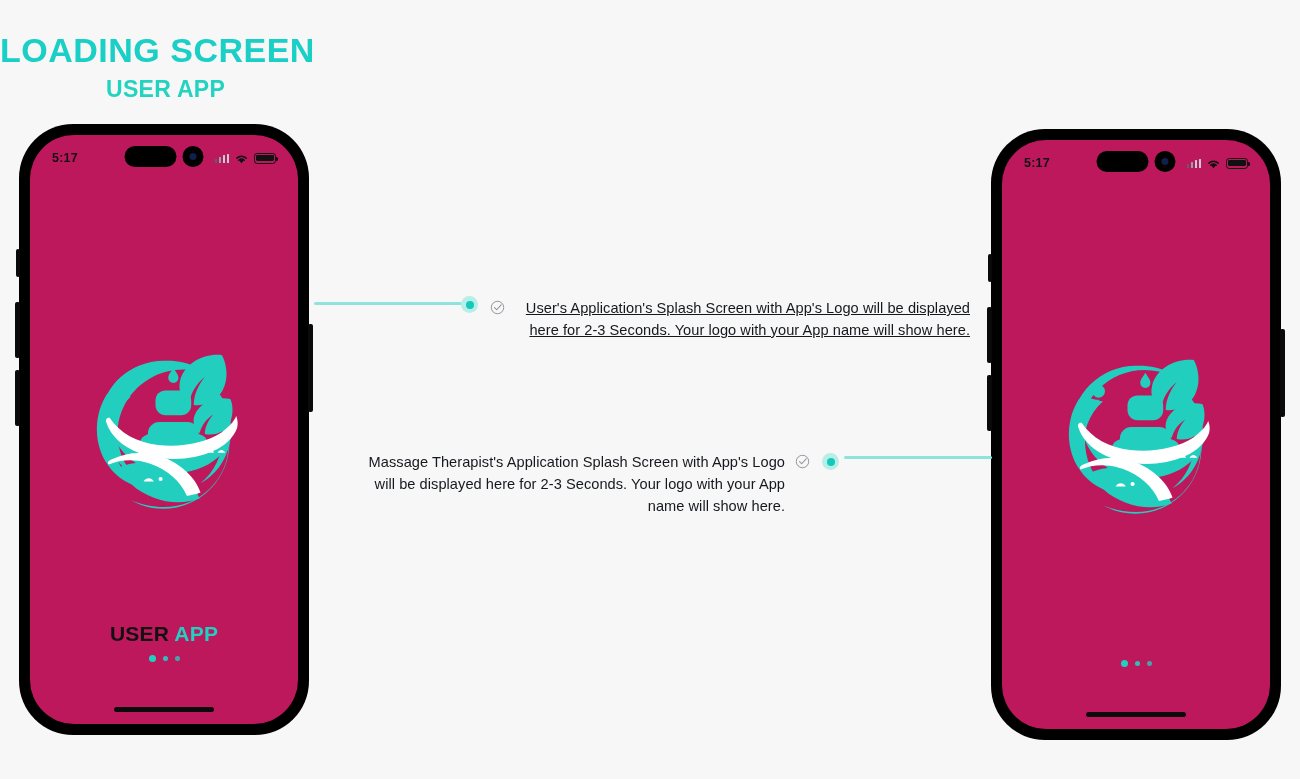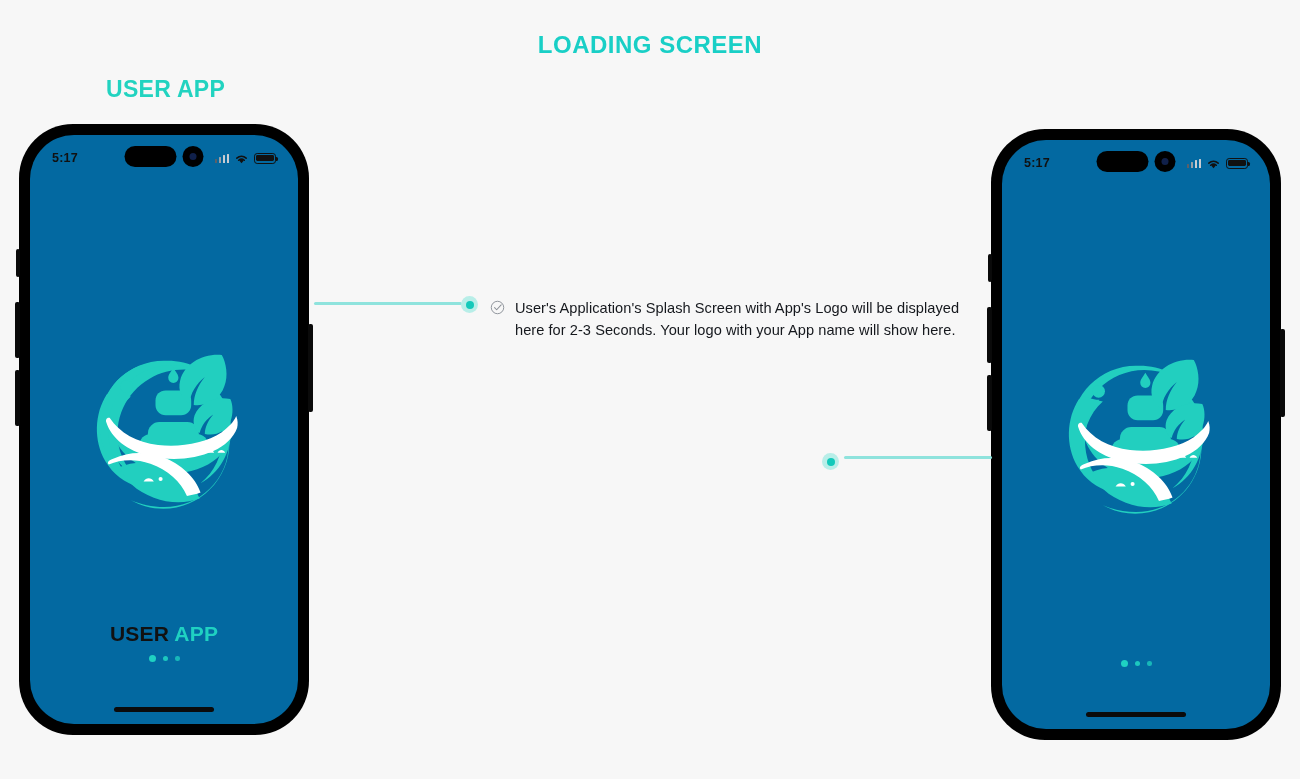--- a/index.html
+++ b/index.html
@@ -23,22 +23,21 @@
     width: 1300px;
     height: 779px;
   }
 
   
   .page-title {
     position: absolute;
     left: 0;
     top: 31px;
     width: 1300px;
-    text-align: center;
-    font-size: 24px;
+    font-size: 34px;
     font-weight: bold;
     letter-spacing: 0.5px;
     color: #19CFC6;
   }
 
   .section-title {
     position: absolute;
     top: 76px;
     font-size: 23px;
     font-weight: bold;
@@ -58,21 +57,21 @@
     background: #000;
     padding: 11px;
   }
   .phone.left  { left: 19px;  top: 124px; }
   .phone.right { left: 991px; top: 129px; }
 
   .phone-screen {
     position: relative;
     width: 100%;
     height: 100%;
-    background: #0369a1;
+    background: #be185d;
     border-radius: 44px;
     overflow: hidden;
   }
 
   
   .btn-side {
     position: absolute;
     background: #0a0a0a;
     border-radius: 2px;
   }
@@ -241,21 +240,21 @@
 
   .callout-text {
     font-size: 14.6px;
     line-height: 22px;
     color: #15181d;
     letter-spacing: 0.05px;
   }
 
   
   #callout-1 { left: 490px; top: 297px; width: 480px; gap: 10px; }
-  #callout-1 .callout-text { width: 455px; text-align: left; }
+  #callout-1 .callout-text { width: 455px; text-align: right; text-decoration: underline; }
 
   
   #callout-2 { left: 350px; top: 451px; width: 460px; gap: 10px; justify-content: flex-end; }
   #callout-2 .callout-text { width: 435px; text-align: right; }
 </style>
 </head>
 <body>
 
 <div class="canvas">
 
@@ -439,14 +438,21 @@
     <svg class="check-icon" width="15" height="15" viewBox="0 0 20 20">
       <circle cx="10" cy="10" r="8.3" fill="none" stroke="#8b9097" stroke-width="1.25"></circle>
       <path d="M6.1 10.2 8.9 13l6-6.6" fill="none" stroke="#8b9097" stroke-width="1.35" stroke-linecap="round" stroke-linejoin="round"></path>
     </svg>
     <div class="callout-text">User's Application's Splash Screen with App's Logo will be displayed here for 2-3 Seconds. Your logo with your App name will show here.</div>
   </div>
 
   <div class="lead-line" style="left:844px; top:456px; width:148px;"></div>
   <div class="node-dot" style="left:822px; top:453px;"></div>
 
+  <div class="callout" id="callout-2">
+    <div class="callout-text">Massage Therapist's Application Splash Screen with App's Logo will be displayed here for 2-3 Seconds. Your logo with your App name will show here.</div>
+    <svg class="check-icon" width="15" height="15" viewBox="0 0 20 20">
+      <circle cx="10" cy="10" r="8.3" fill="none" stroke="#8b9097" stroke-width="1.25"></circle>
+      <path d="M6.1 10.2 8.9 13l6-6.6" fill="none" stroke="#8b9097" stroke-width="1.35" stroke-linecap="round" stroke-linejoin="round"></path>
+    </svg>
+  </div>
 
 </div>
 
 </body></html>

